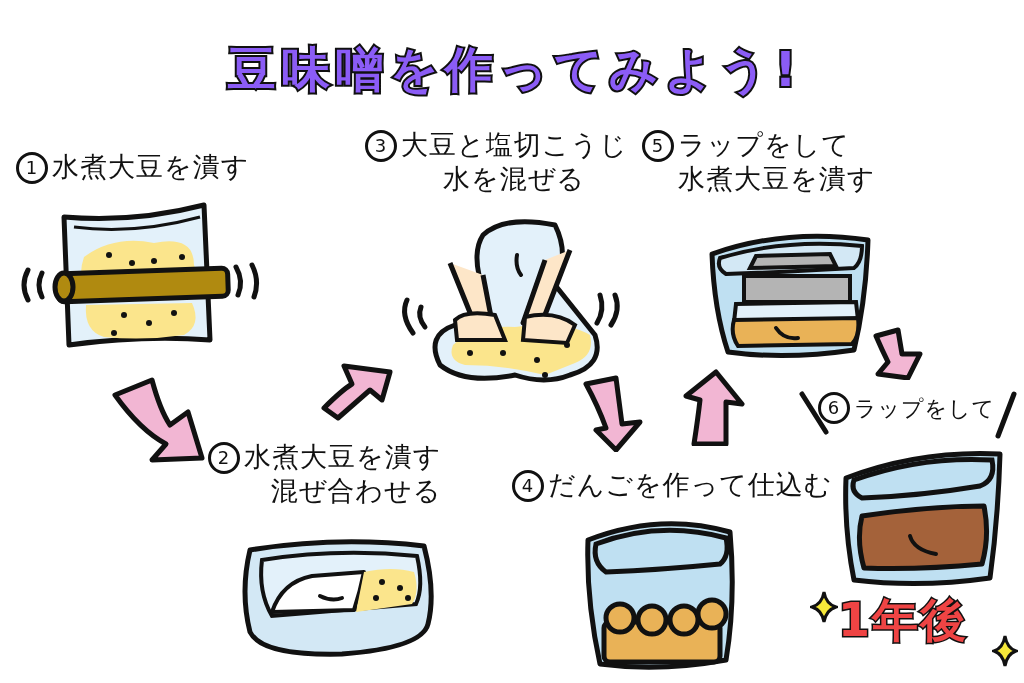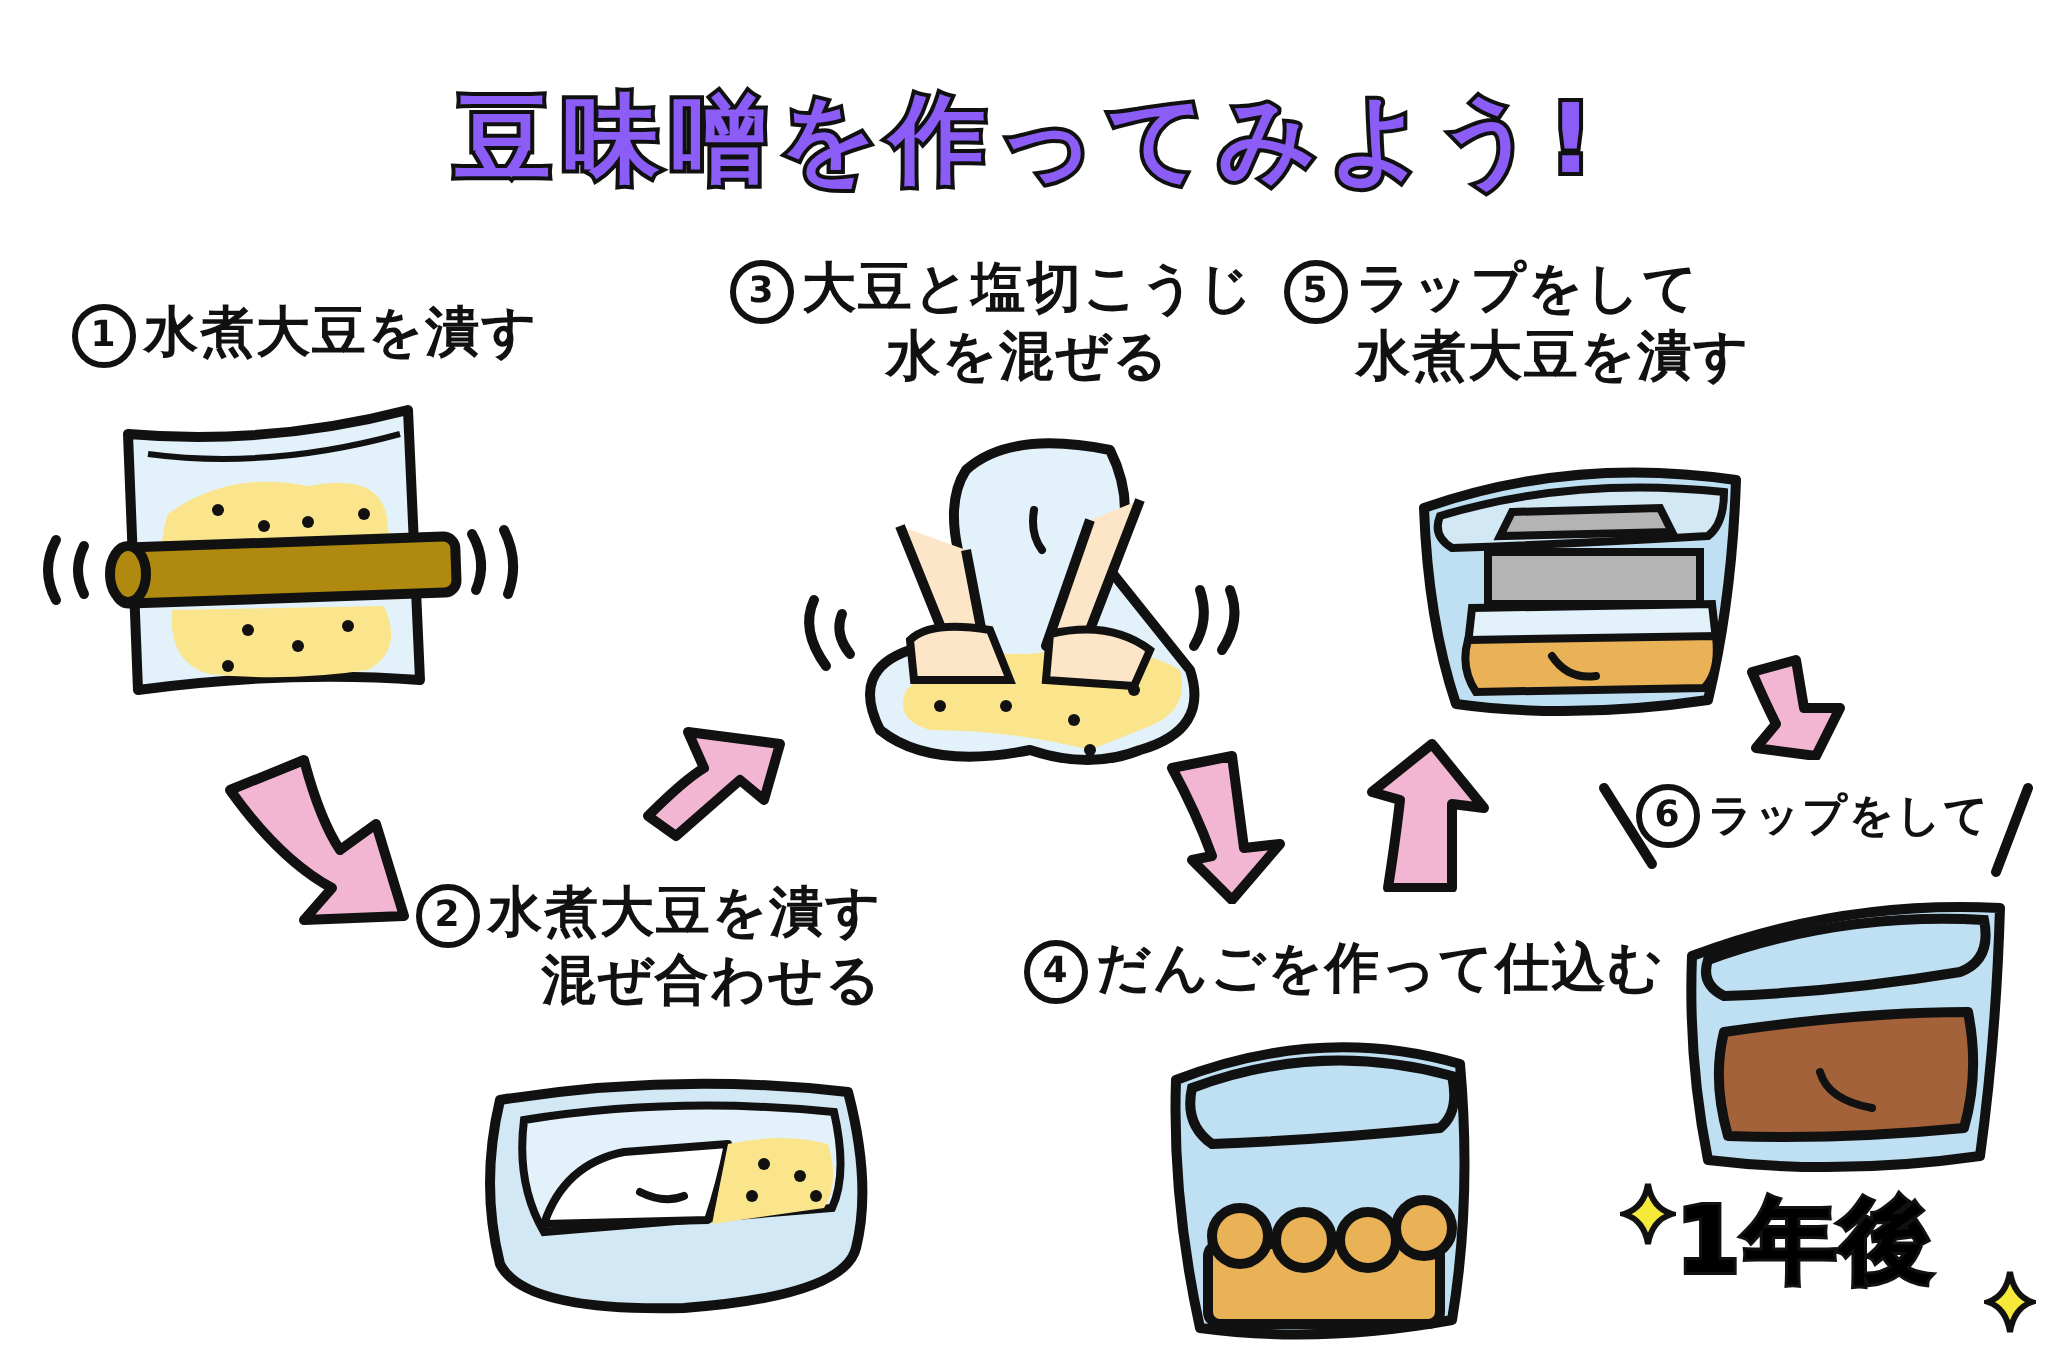--- a/index.html
+++ b/index.html
@@ -6,43 +6,43 @@
   body { width:1024px; height:683px; position:relative; overflow:hidden;
          font-family:"DejaVu Sans", sans-serif; }
   .title {
     position:absolute; left:100px; top:20px; width:830px; height:100px;
     display:flex; align-items:center; justify-content:center;
     font-size:48px; font-weight:bold; color:#8b5cf6; letter-spacing:6px;
     -webkit-text-stroke:4px #111; paint-order:stroke fill;
     text-shadow: 0 0 1px #111;
   }
   .step-label {
-    position:absolute; font-weight:bold; color:#111; font-size:27px;
+    position:absolute; font-weight:normal; color:#111; font-size:27px;
     line-height:34px; white-space:nowrap; letter-spacing:1px;
   }
   .step-label .num {
     display:inline-block; width:26px; height:26px; border:3px solid #111;
     border-radius:50%; font-size:18px; line-height:26px; text-align:center;
     margin-right:4px; vertical-align:2px; box-sizing:content-box;
   }
   .illus { position:absolute; }
   .arrow { position:absolute; }
   .after {
     position:absolute; left:838px; top:590px; font-size:46px; font-weight:bold;
-    color:#000000; -webkit-text-stroke:3px #111; paint-order:stroke fill;
+    color:#ef4444; -webkit-text-stroke:3px #111; paint-order:stroke fill;
     letter-spacing:2px;
   }
   .sparkle { position:absolute; }
 </style>
 </head>
 <body>
 
 <div class="title">豆味噌を作ってみよう!</div>
 
-<div class="step-label" style="left:36px; top:150px;">
+<div class="step-label" style="left:16px; top:150px;">
   <span class="num">1</span><span>水煮大豆を潰す</span>
 </div>
 
 <svg class="illus" style="left:14px; top:195px;" width="260" height="170" viewBox="0 0 260 170">
   <path d="M50 22 Q120 28 190 10 L196 145 Q130 140 55 150 Z" fill="#e3f1fa" stroke="#111" stroke-width="5" stroke-linejoin="round"></path>
   <path d="M60 32 Q120 40 186 22" fill="none" stroke="#111" stroke-width="3"></path>
   <path d="M70 62 Q100 40 140 48 Q180 40 180 70 Q190 95 170 100 L75 100 Q62 85 70 62 Z" fill="#fbe58c"></path>
   <path d="M72 110 L178 108 Q188 130 170 140 Q130 146 90 142 Q70 136 72 110 Z" fill="#fbe58c"></path>
   <g fill="#111">
     <circle cx="95" cy="60" r="3"></circle>

